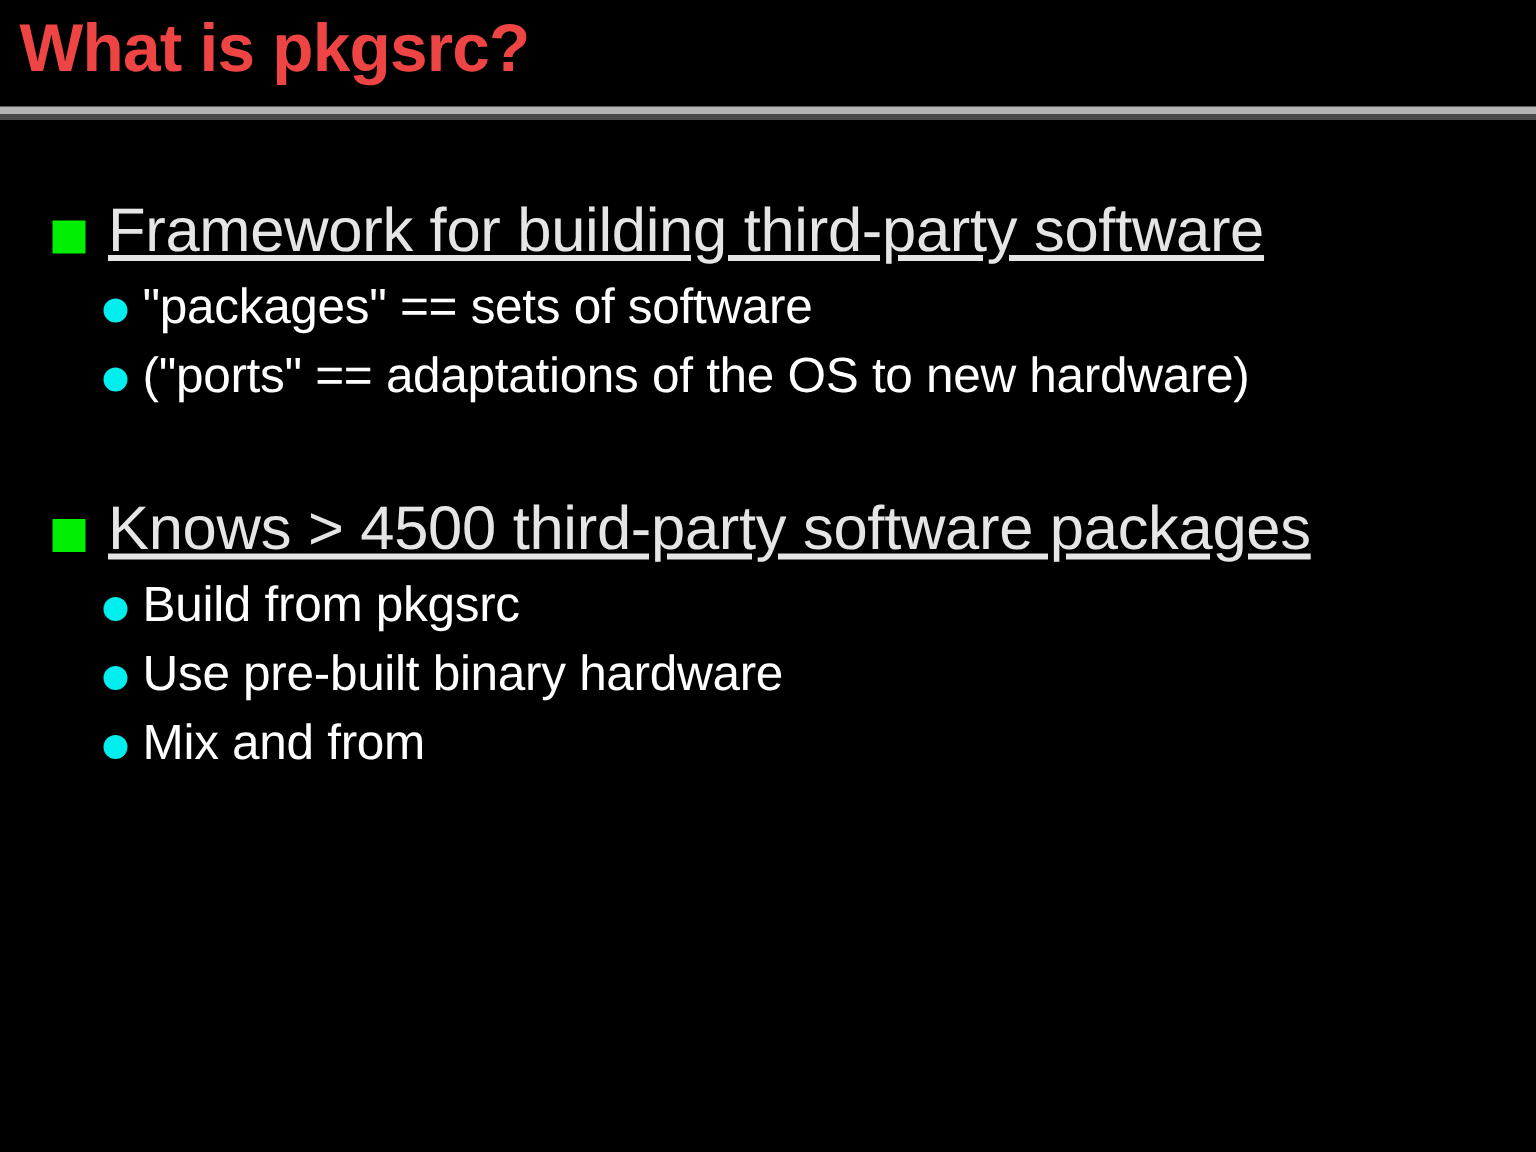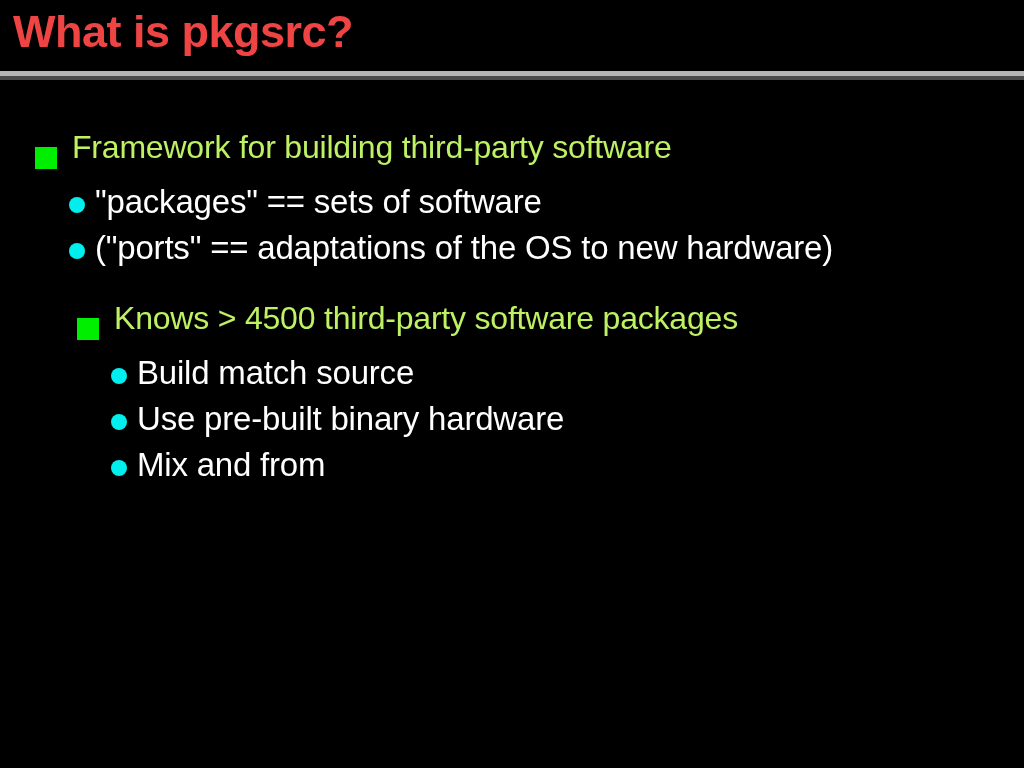--- a/index.html
+++ b/index.html
@@ -57,46 +57,46 @@
     position: absolute;
     left: 0;
     top: 128px;
     width: 1024px;
   }
 
   .group {
     position: relative;
   }
   .group + .group {
-    margin-top: 30px;
-    padding-left: 42px;
+    margin-top: 56px;
   }
 
   
   .l1-row {
     position: relative;
     min-height: 48px;
     padding-left: 72px;
     margin-bottom: 6px;
   }
   .l1-marker {
     position: absolute;
     left: 35px;
     top: 19px;
     width: 22px;
     height: 22px;
     background: #00ee00;
   }
   .l1-text {
     display: block;
-    font-size: 32px;
+    font-size: 41px;
     line-height: 1.22;
-    color: #bef264;
+    color: #e5e5e5;
     white-space: nowrap;
     letter-spacing: -0.2px;
+    text-decoration: underline;
   }
 
   
   .l2-row {
     position: relative;
     min-height: 40px;
     padding-left: 95px;
     margin-top: 5px;
   }
   .l2-marker {
@@ -146,21 +146,21 @@
       </div>
     </div>
 
     <div class="group">
       <div class="l1-row">
         <span class="l1-marker"></span>
         <span class="l1-text">Knows &gt; 4500 third-party software packages</span>
       </div>
       <div class="l2-row">
         <span class="l2-marker"></span>
-        <span class="l2-text">Build match source</span>
+        <span class="l2-text">Build from pkgsrc</span>
       </div>
       <div class="l2-row">
         <span class="l2-marker"></span>
         <span class="l2-text">Use pre-built binary hardware</span>
       </div>
       <div class="l2-row">
         <span class="l2-marker"></span>
         <span class="l2-text">Mix and from</span>
       </div>
     </div>

